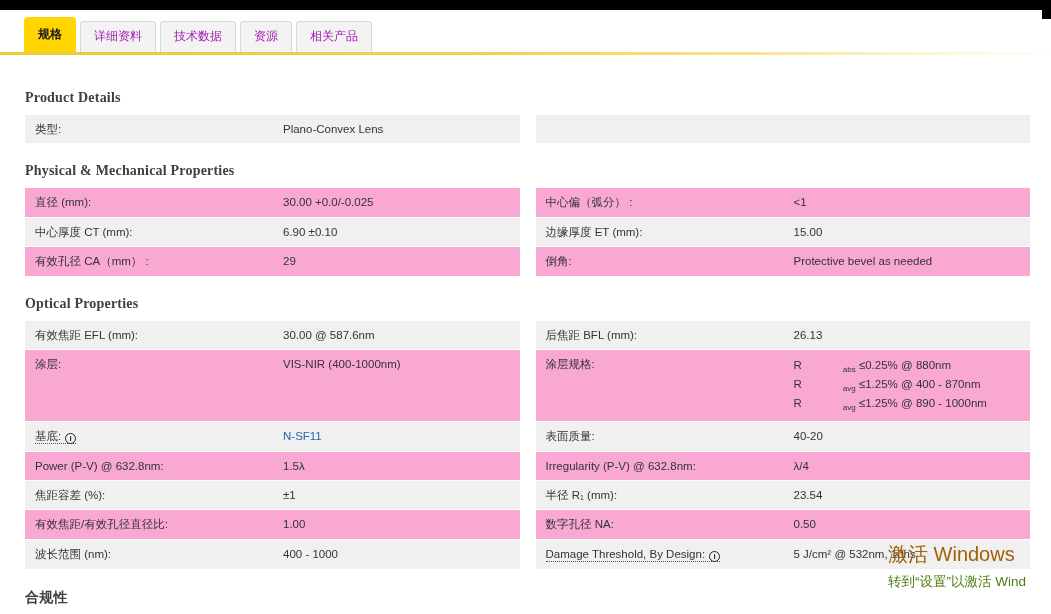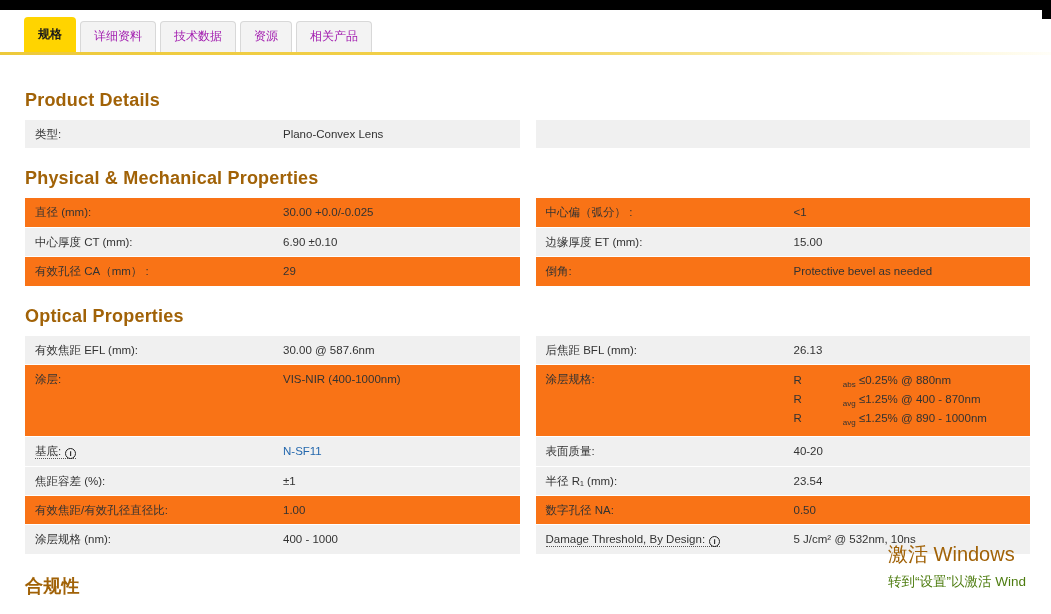--- a/index.html
+++ b/index.html
@@ -28,25 +28,25 @@
     background:#ffd400; color:#1a1a1a; font-weight:bold;
     border:none; padding:9px 14px 9px 14px;text-align:right;
   }
   .rule {
     height:3px; width:100%;
     background:linear-gradient(90deg,#edc93b 0%,#f2d04a 45%,#f7e491 72%,#fdf6d0 88%,#fffef8 100%);
   }
 
   
   .content { padding:0 21px 0 25px; }
-  .section-title { font-size:18px; font-weight:bold; color:#a16207; letter-spacing:.2px; margin:20px 0 9px 0; }
+  .section-title { font-size:14px; font-weight:bold; color:#404040; letter-spacing:.2px; margin:20px 0 9px 0;font-family:Liberation Serif, serif; }
   .section-title.first { margin-top:35px; }
 
   .srow { display:flex; gap:16px; margin-bottom:1px;justify-content:flex-end; }
-  .cell { flex:1 1 0; display:flex; align-items:flex-start; padding:7px 10px; font-size:11.5px; line-height:1.25; background:#f97316; }
+  .cell { flex:1 1 0; display:flex; align-items:flex-start; padding:7px 10px; font-size:11.5px; line-height:1.25; background:#f9a8d4; }
   .srow.gray .cell { background:#f0f0f0; }
   .lbl { flex:0 0 248px; color:#333; }
   .val { flex:1 1 auto; color:#333; }
   a.link, .val.link { color:#2468ae; text-decoration:none; cursor:pointer; }
   .dotted { border-bottom:1px dotted #555; padding-bottom:1px; display:inline; }
   .info {
     display:inline-block; width:11px; height:11px; margin-left:4px;
     border:1px solid #222; border-radius:50%;
     font-size:8px; line-height:10px; text-align:center; font-weight:bold; color:#222;
     vertical-align:-1px; cursor:pointer;
@@ -145,20 +145,30 @@
   <div class="srow gray">
     <div class="cell">
       <span class="lbl"><span class="dotted"><span>基底:</span><span class="info">i</span></span></span>
       <a class="val link">N-SF11</a>
     </div>
     <div class="cell">
       <span class="lbl">表面质量:</span>
       <span class="val">40-20</span>
     </div>
   </div>
+  <div class="srow">
+    <div class="cell">
+      <span class="lbl">Power (P-V) @ 632.8nm:</span>
+      <span class="val">1.5λ</span>
+    </div>
+    <div class="cell">
+      <span class="lbl">Irregularity (P-V) @ 632.8nm:</span>
+      <span class="val">λ/4</span>
+    </div>
+  </div>
   <div class="srow gray">
     <div class="cell">
       <span class="lbl">焦距容差 (%):</span>
       <span class="val">±1</span>
     </div>
     <div class="cell">
       <span class="lbl">半径 R₁ (mm):</span>
       <span class="val">23.54</span>
     </div>
   </div>
@@ -167,21 +177,21 @@
       <span class="lbl">有效焦距/有效孔径直径比:</span>
       <span class="val">1.00</span>
     </div>
     <div class="cell">
       <span class="lbl">数字孔径 NA:</span>
       <span class="val">0.50</span>
     </div>
   </div>
   <div class="srow gray">
     <div class="cell">
-      <span class="lbl">涂层规格 (nm):</span>
+      <span class="lbl">波长范围 (nm):</span>
       <span class="val">400 - 1000</span>
     </div>
     <div class="cell">
       <span class="lbl"><span class="dotted"><span>Damage Threshold, By Design:</span><span class="info">i</span></span></span>
       <span class="val">5 J/cm² @ 532nm, 10ns</span>
     </div>
   </div>
 
   <div class="section-title">合规性</div>
 

